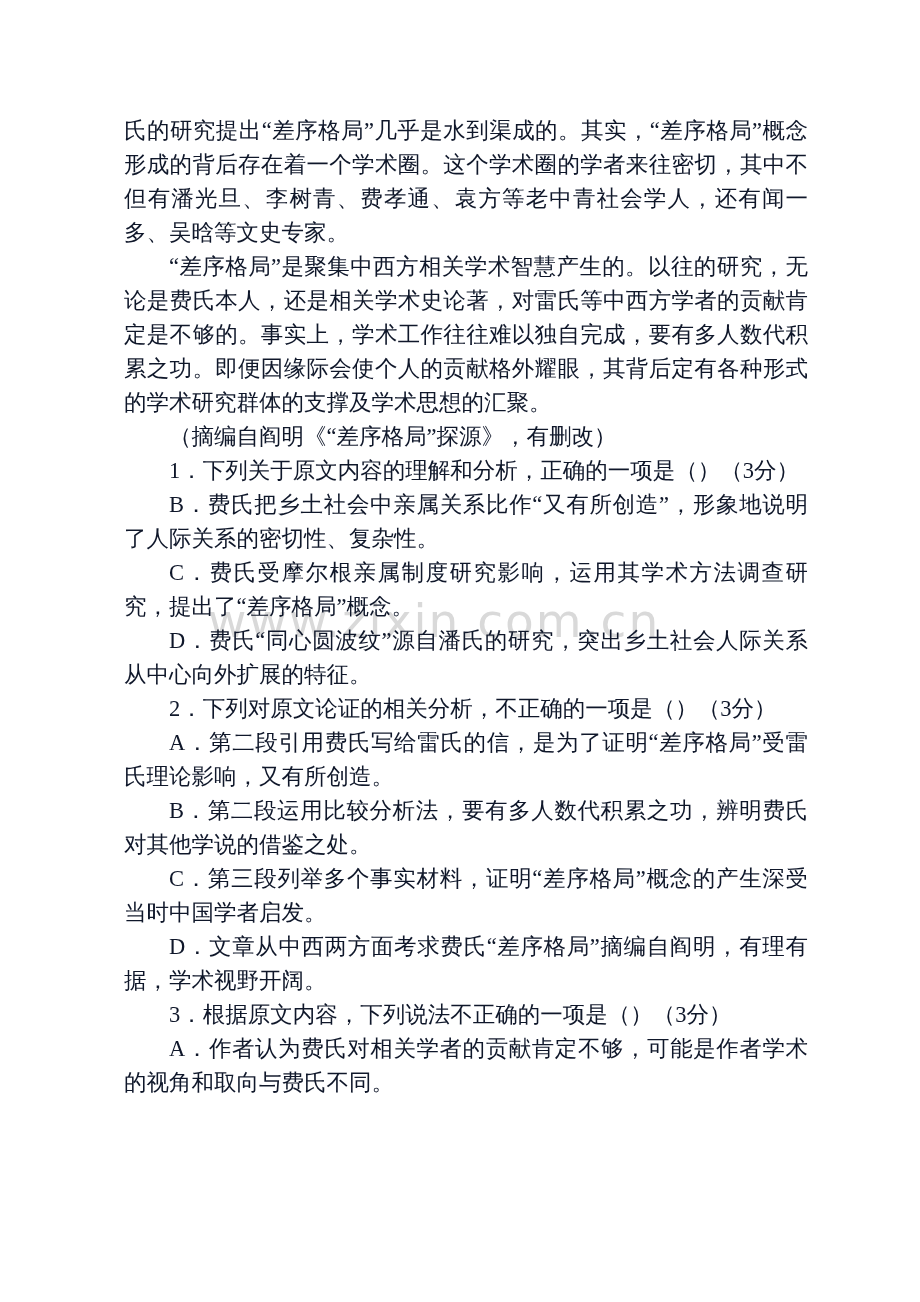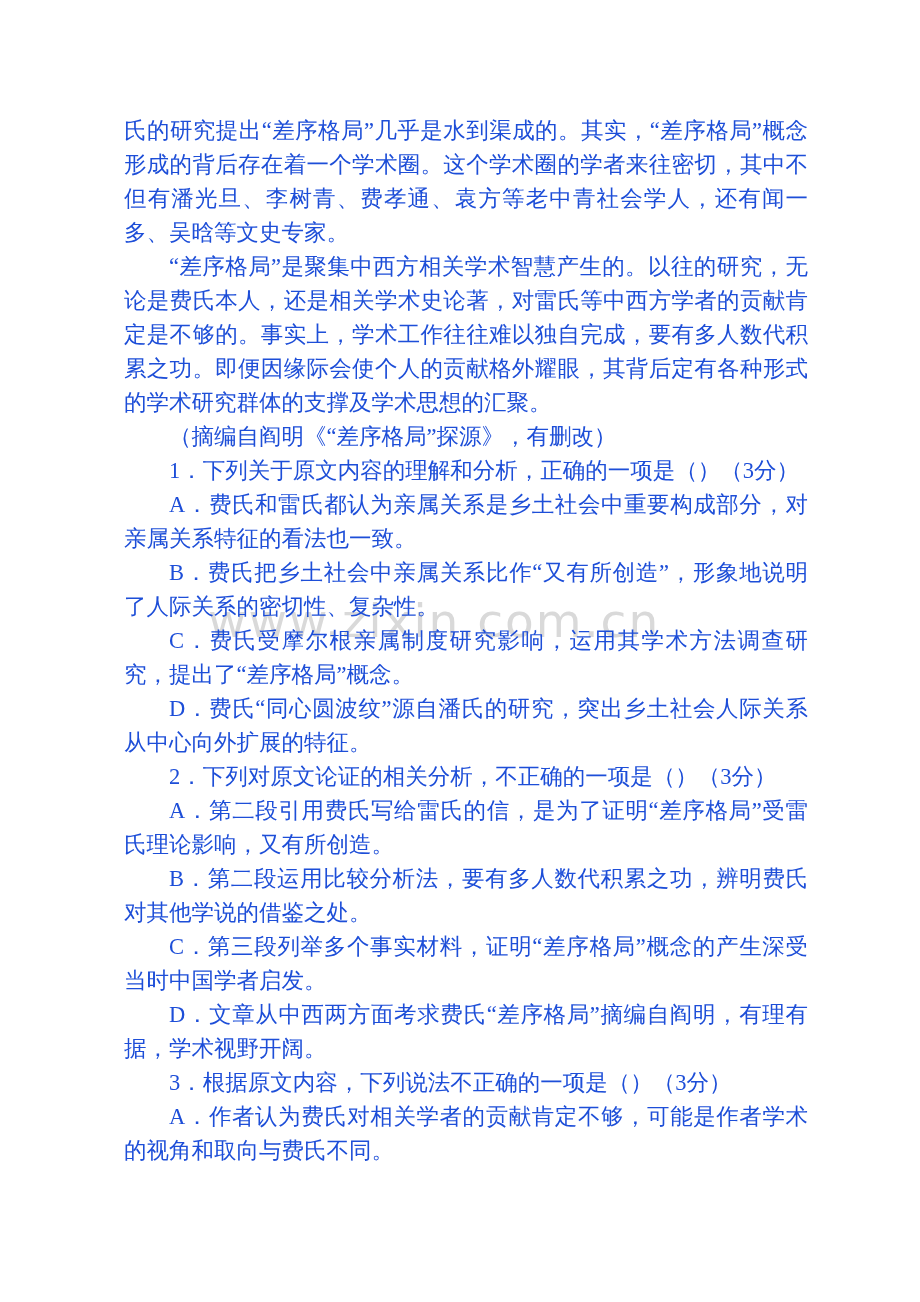--- a/index.html
+++ b/index.html
@@ -27,21 +27,21 @@
     color: #d9d9d9;
     white-space: nowrap;
     user-select: none;
   }
   .text-block {
     position: absolute;
     left: 124px;
     top: 114px;
     width: 684px;
     z-index: 2;
-    color: #1d4ed8;
+    color: #0f172a;
     font-size: 22.5px;
     line-height: 34px;
     text-align: justify;
     text-justify: inter-ideograph;
   }
   .text-block p {
     margin: 0;
   }
   .text-block p.indent {
     text-indent: 2em;
@@ -57,21 +57,20 @@
   <div class="text-block">
 
     <p>氏的研究提出“差序格局”几乎是水到渠成的。其实，“差序格局”概念形成的背后存在着一个学术圈。这个学术圈的学者来往密切，其中不但有潘光旦、李树青、费孝通、袁方等老中青社会学人，还有闻一多、吴晗等文史专家。</p>
 
     <p class="indent">“差序格局”是聚集中西方相关学术智慧产生的。以往的研究，无论是费氏本人，还是相关学术史论著，对雷氏等中西方学者的贡献肯定是不够的。事实上，学术工作往往难以独自完成，要有多人数代积累之功。即便因缘际会使个人的贡献格外耀眼，其背后定有各种形式的学术研究群体的支撑及学术思想的汇聚。</p>
 
     <p class="indent">（摘编自阎明《“差序格局”探源》，有删改）</p>
 
     <p class="indent">1．下列关于原文内容的理解和分析，正确的一项是（）（3分）</p>
 
-    <p class="indent">A．费氏和雷氏都认为亲属关系是乡土社会中重要构成部分，对亲属关系特征的看法也一致。</p>
 
     <p class="indent">B．费氏把乡土社会中亲属关系比作“又有所创造”，形象地说明了人际关系的密切性、复杂性。</p>
 
     <p class="indent">C．费氏受摩尔根亲属制度研究影响，运用其学术方法调查研究，提出了“差序格局”概念。</p>
 
     <p class="indent">D．费氏“同心圆波纹”源自潘氏的研究，突出乡土社会人际关系从中心向外扩展的特征。</p>
 
     <p class="indent">2．下列对原文论证的相关分析，不正确的一项是（）（3分）</p>
 
     <p class="indent">A．第二段引用费氏写给雷氏的信，是为了证明“差序格局”受雷氏理论影响，又有所创造。</p>

